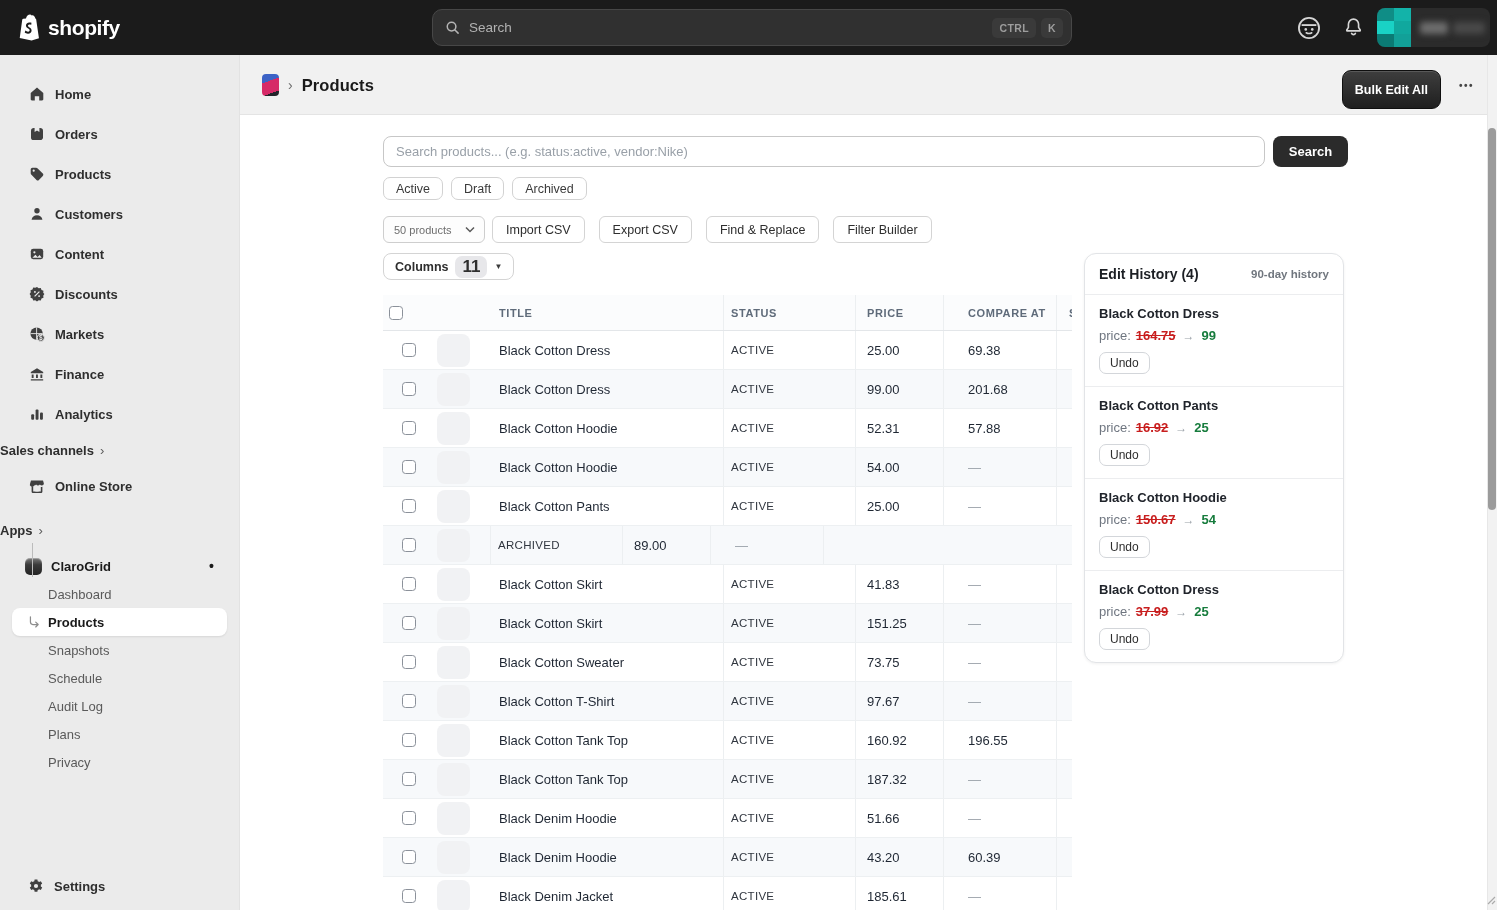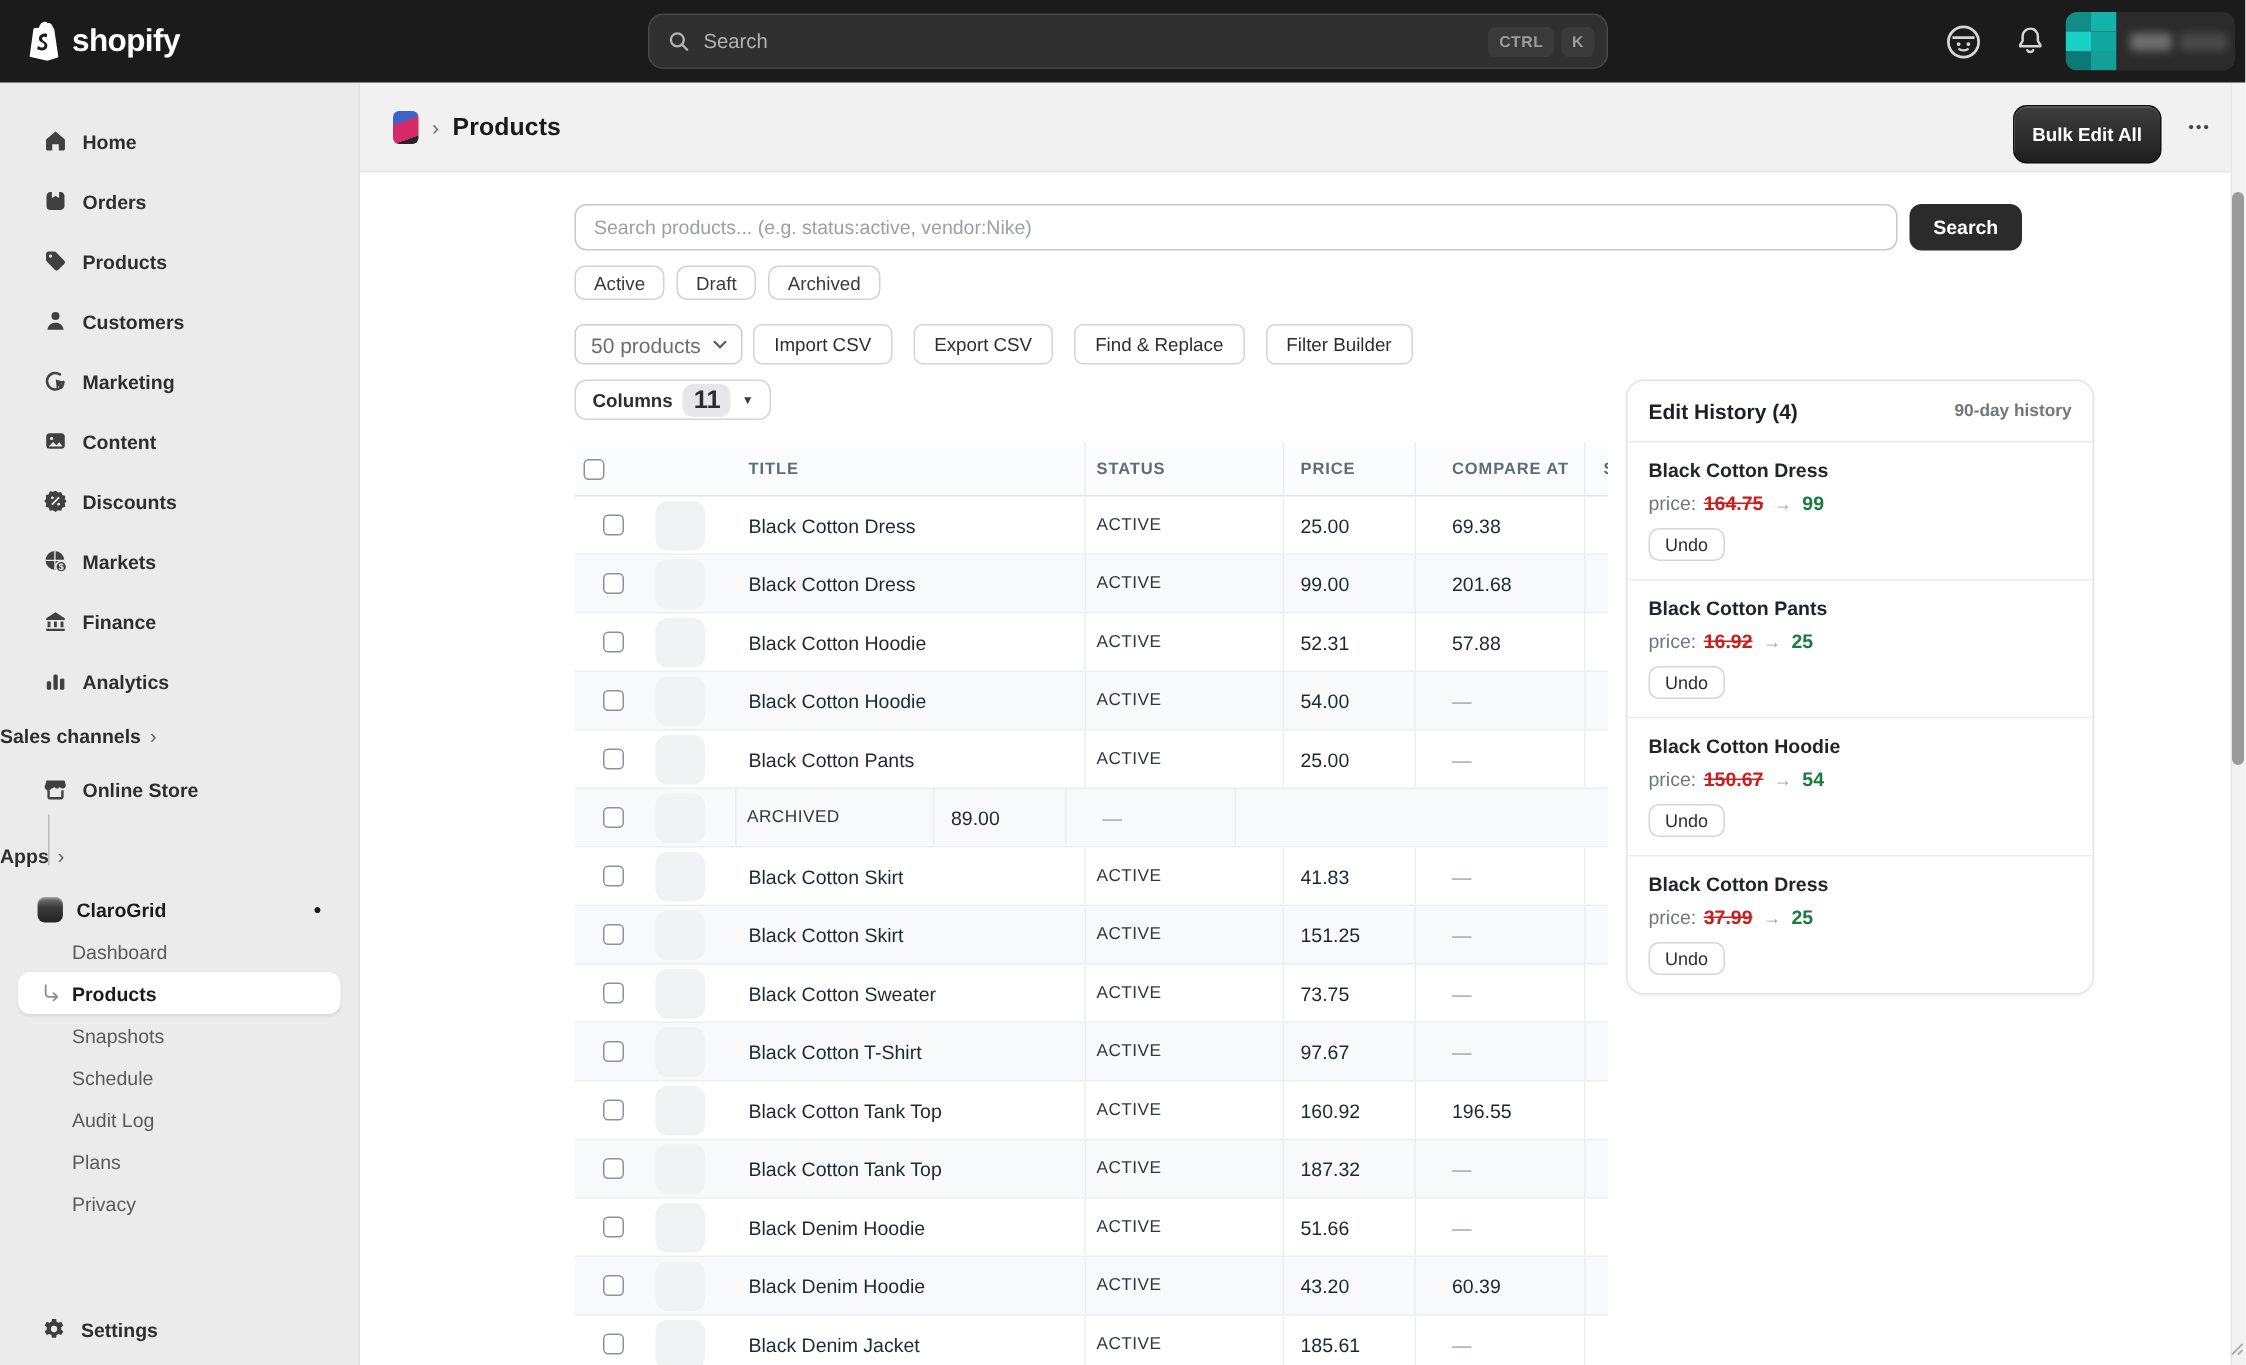--- a/index.html
+++ b/index.html
@@ -64,21 +64,21 @@
   .p-search { position:absolute; left:143px; top:21px; width:882px; height:31px; border:1px solid #c7c7c7; border-radius:8px;
     padding:0 12px; font-size:13px; font-family:inherit; color:#1f2937; outline:none; }
   .p-search::placeholder { color:#99a0a8; }
   .p-search-btn { position:absolute; left:1033px; top:21px; width:75px; height:31px; background:#2b2b2b; color:#fff;
     border:none; border-radius:8px; font-size:13px; font-weight:600; font-family:inherit; cursor:pointer; }
   .chips { position:absolute; left:143px; top:62px; display:flex; gap:8px; }
   .chip { height:23px; padding:0 12px; border:1px solid #d2d2d2; border-radius:7px; background:#fff;
     font-size:12.5px; color:#3a3a3a; display:flex; align-items:center; cursor:pointer; }
   .controls { position:absolute; left:143px; top:101px; display:flex; gap:7px; align-items:center; }
   .select { height:27px; min-width:102px; border:1px solid #cecece; border-radius:6px; background:#fdfdfd; color:#6e6e6e;
-    font-size:14px; display:flex; align-items:center; justify-content:space-between; gap:8px; padding:0 9px 0 10px; cursor:pointer; }
+    font-size:11px; display:flex; align-items:center; justify-content:space-between; gap:8px; padding:0 9px 0 10px; cursor:pointer; }
   .btn { height:27px; padding:0 13px; border:1px solid #d4d4d4; border-radius:6px; background:#fff; font-size:12.5px;
     color:#2e2e2e; display:flex; align-items:center; font-family:inherit; cursor:pointer; }
   .columns-btn { position:absolute; left:143px; top:138px; height:27px; display:flex; align-items:center; gap:7px;
     padding:0 11px; border:1px solid #d4d4d4; border-radius:8px; background:#fff; font-size:12.5px; font-weight:600;
     color:#2e2e2e; font-family:inherit; cursor:pointer; }
   .col-badge { background:#e7e7ea; border-radius:7px; padding:1px 7px; font-size:17px; font-weight:700; }
   .col-caret { font-size:8px; color:#3a3a3a; }
 
   
   .table { position:absolute; left:143px; top:180px; width:689px; overflow:hidden; }
@@ -94,21 +94,21 @@
   .cb { appearance:none; -webkit-appearance:none; width:14px; height:14px; border:1.5px solid #8b919a; border-radius:3.5px;
     background:#fff; margin-left:19px; cursor:pointer; }
   .thead .cb { margin-left:6px; }
   .thumb { width:33px; height:33px; border-radius:8px; background:#f1f2f4; }
   .td-title { font-size:13px; color:#1f2733; }
   .td-status { font-size:11.5px; letter-spacing:.3px; color:#30363f; }
   .td-num { font-size:13px; color:#1f2733; }
   .td.dash { color:#9aa1a9; }
 
   
-  .panel { position:absolute; left:844px; top:138px; width:312px; background:#fff; border:1px solid #e2e4e7;
+  .panel { position:absolute; left:844px; top:138px; width:260px; background:#fff; border:1px solid #e2e4e7;
     border-radius:12px; box-shadow:0 1px 3px rgba(0,0,0,.06); }
   .panel-head { display:flex; justify-content:space-between; align-items:center; padding:12px 14px; border-bottom:1px solid #ecedef; }
   .panel-title { font-size:14px; font-weight:750; color:#1c1f24; }
   .panel-sub { font-size:11.5px; font-weight:600; color:#70767e; }
   .h-item { padding:11px 14px 12px; border-bottom:1px solid #ecedef; }
   .h-item:last-child { border-bottom:none; }
   .h-name { font-size:13px; font-weight:700; color:#20242b; margin-bottom:7px; }
   .h-line { font-size:13px; display:flex; align-items:center; }
   .h-field { color:#6f7680; margin-right:5px; }
   .h-old { color:#c81e1e; font-weight:600; text-decoration:line-through; margin-right:7px; }
@@ -209,29 +209,20 @@
         <span>Products</span>
       </div>
       <div class="nav-item">
         <span class="icon">
           <svg viewBox="0 0 16 16" width="16" height="16">
             <circle cx="8" cy="4.7" r="2.7" fill="#404040"></circle>
             <path fill="#404040" d="M2.6 13.8c.4-3 2.6-4.6 5.4-4.6s5 1.6 5.4 4.6z"></path>
           </svg>
         </span>
         <span>Customers</span>
-      </div>
-      <div class="nav-item">
-        <span class="icon">
-          <svg viewBox="0 0 16 16" width="16" height="16">
-            <path fill="none" stroke="#404040" stroke-width="1.7" stroke-linecap="round" d="M13.3 8.6a5.5 5.5 0 1 1-2.4-5"></path>
-            <path fill="#404040" d="M8.2 7l6 1.7-2.7 1.1 2 2-1.5 1.5-2-2-1.1 2.7z"></path>
-          </svg>
-        </span>
-        <span>Marketing</span>
       </div>
       <div class="nav-item">
         <span class="icon">
           <svg viewBox="0 0 16 16" width="16" height="16">
             <rect x="1.8" y="2.8" width="12.4" height="10.4" rx="2.4" fill="#404040"></rect>
             <circle cx="5.4" cy="6.3" r="1.1" fill="#ebebeb"></circle>
             <path d="M3.4 11.7l3-3 2.2 2.2 2-2 2.1 2.8z" fill="#ebebeb"></path>
           </svg>
         </span>
         <span>Content</span>

